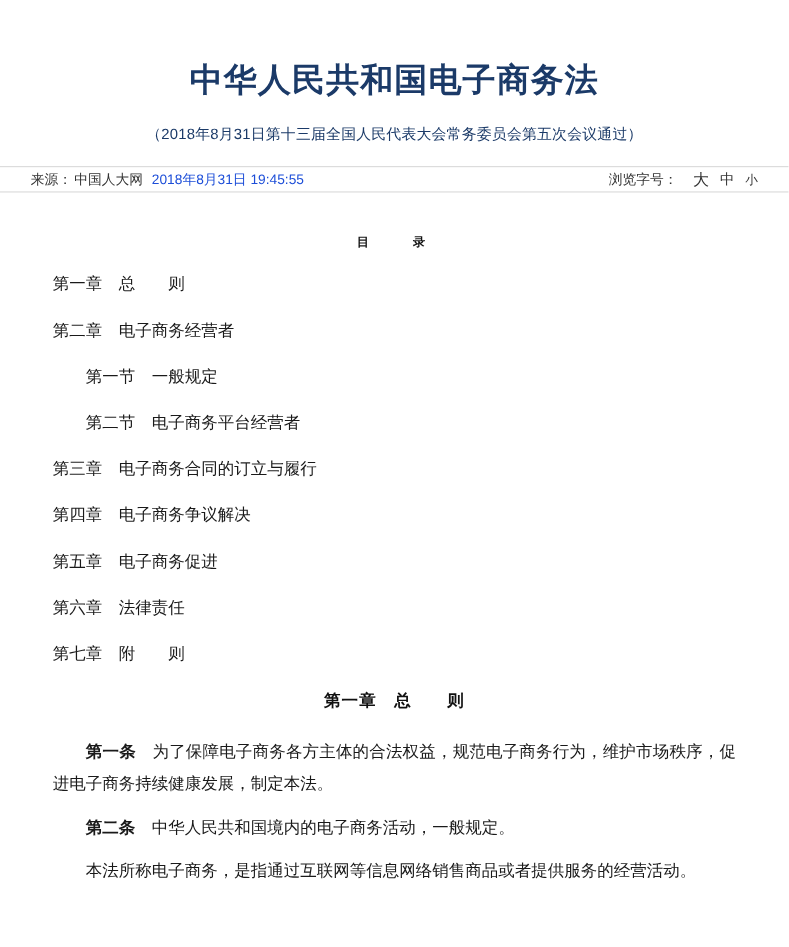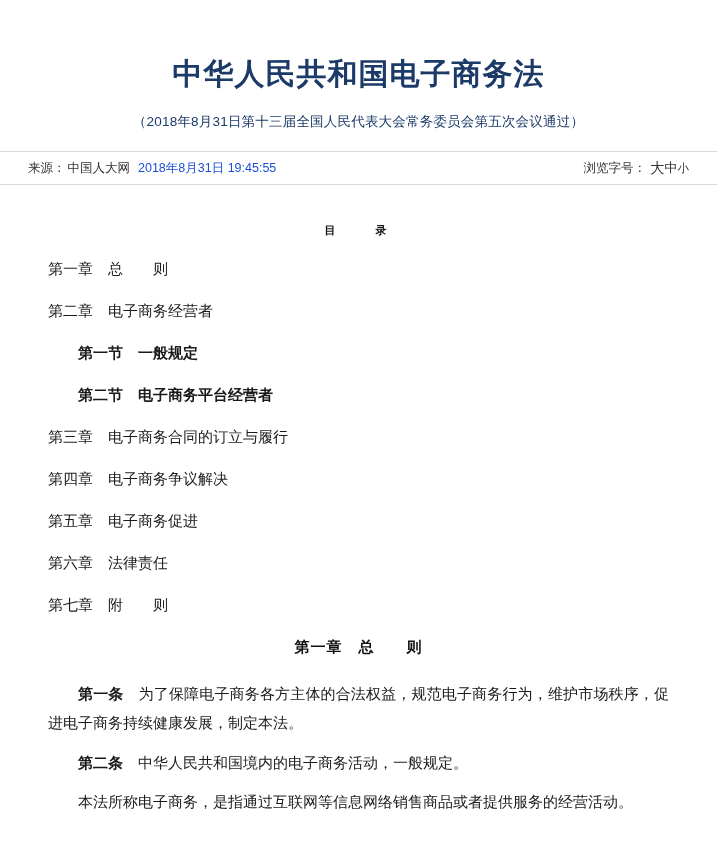--- a/index.html
+++ b/index.html
@@ -35,41 +35,42 @@
     font-family: "Liberation Sans", "DejaVu Sans", sans-serif;
     font-size: 13.5px;
     color: #1b3a68;
     margin-top: 14px;
     letter-spacing: 0.2px;
   }
   .meta-bar {
     margin-top: 20px;
     border-top: 1px solid #d9d9d9;
     border-bottom: 1px solid #d9d9d9;
-    height: 34px;
+    height: 24px;
     display: flex;
     align-items: center;
     justify-content: space-between;
     padding: 0 28px;
     box-sizing: border-box;
     font-family: "Liberation Sans", "DejaVu Sans", sans-serif;
     font-size: 12.5px;
     color: #333333;
   }
   .meta-left {
     display: flex;
     align-items: center;
     white-space: pre;
   }
   .meta-source-label { color: #333; }
   .meta-source-value { color: #333; margin-left: 2px; }
   .meta-date { margin-left: 8px; color: #1d4ed8; }
   .meta-right {
     display: flex;
     align-items: center;
+    gap: 10px;
   }
   .fontsize-label { color: #333; margin-right: 4px; }
   .fontsize-opt {
     color: #333;
     cursor: pointer;
   }
   .fontsize-opt.large { font-size: 14.5px; }
   .fontsize-opt.medium { font-size: 13px; }
   .fontsize-opt.small { font-size: 11.5px; }
 
@@ -92,21 +93,20 @@
   .toc-item {
     font-family: "Liberation Sans", "DejaVu Sans", sans-serif;
     font-size: 15px;
     color: #1a1a1a;
     margin: 0 0 24px 0;
     line-height: 1.2;
     white-space: pre;
   }
   .toc-item.level2 {
     padding-left: 30px;
-    font-weight: bold;
   }
   .chapter-heading {
     text-align: center;
     font-family: "Liberation Sans", "DejaVu Sans", sans-serif;
     font-weight: bold;
     font-size: 15px;
     color: #111;
     margin-top: 6px;
     margin-bottom: 22px;
     letter-spacing: 1px;

